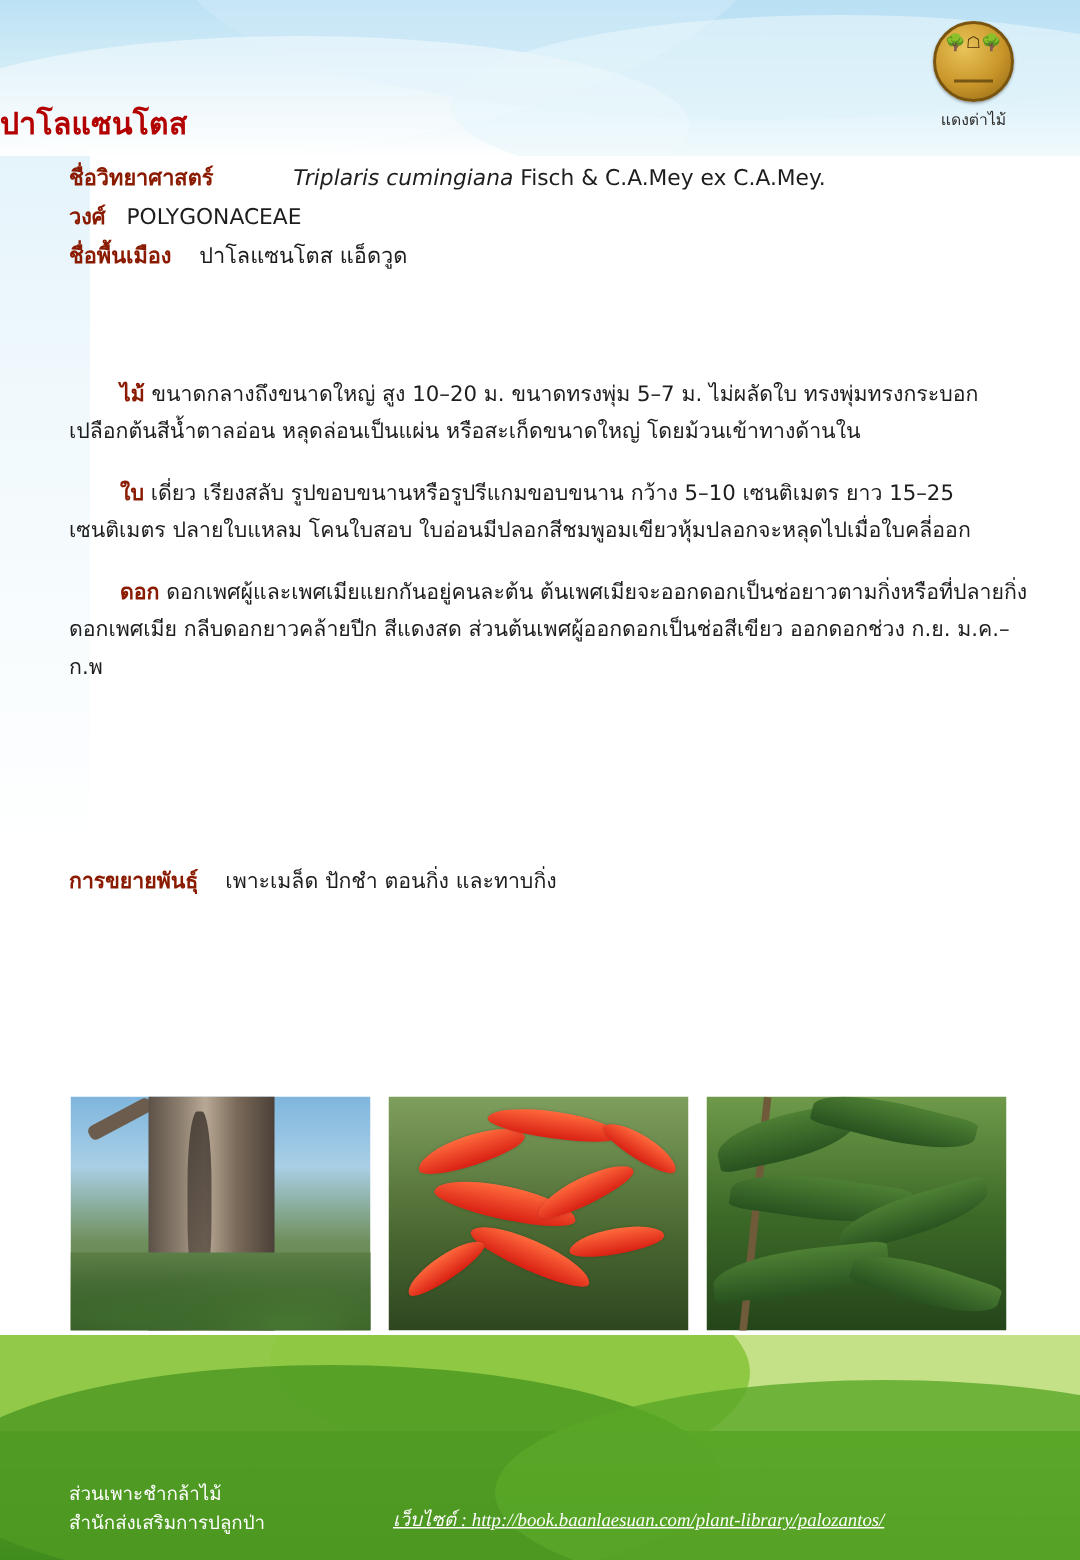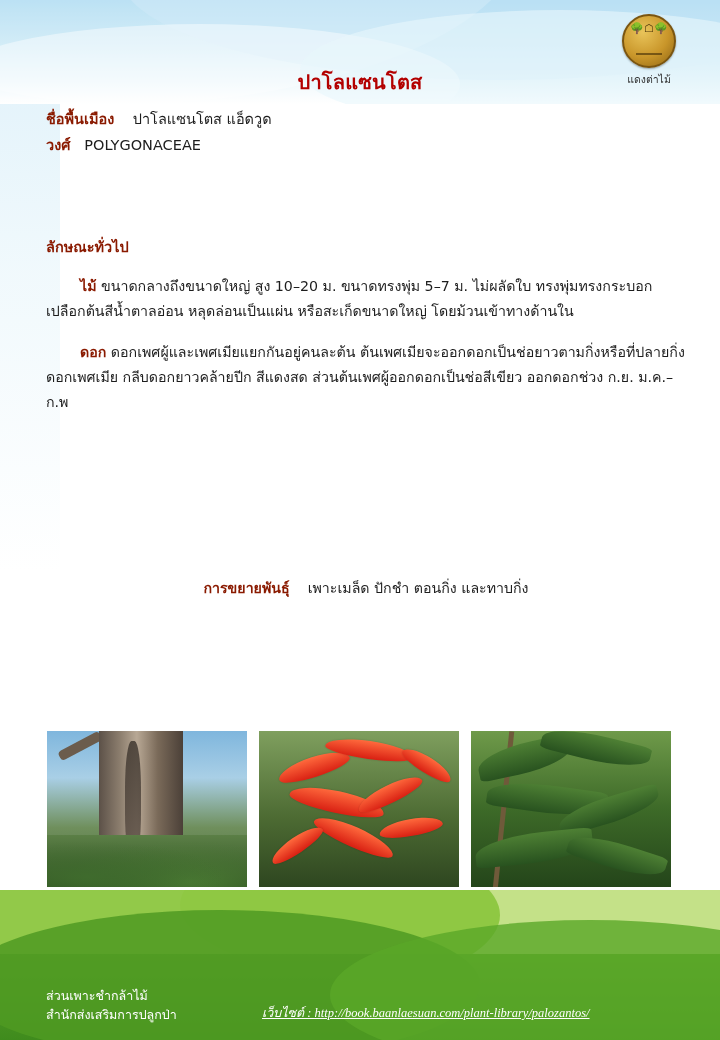--- a/index.html
+++ b/index.html
@@ -88,21 +88,20 @@
     font-size:10.5px; color:#2f2f2f; margin-top:3px;
     font-family:"DejaVu Sans", sans-serif;
   }
 
   
   .content {
     position:absolute; left:0; top:0; width:720px;
   }
   .title {
     position:absolute; left:0; top:66px; width:720px;
-    text-align:center;
     font-size:20px; font-weight:bold; color:#b30000;
     letter-spacing:.2px;
   }
 
   .header-block {
     position:absolute; left:46px; top:106px; width:640px;
     color:#1d1d1d;
   }
   .hline { font-size:14.5px; line-height:26px; white-space:nowrap; }
   .hlabel { color:#8a1a00; font-weight:bold; }
@@ -225,48 +224,57 @@
   </div>
   <div class="logo-label">แดงต่าไม้</div>
 </div>
 
 <div class="content">
 
   <div class="title">ปาโลแซนโตส</div>
 
   <div class="header-block">
     <div class="hline">
-      <span class="hlabel">ชื่อพื้นเมือง</span>
-      &nbsp;&nbsp;
-      <span>ปาโลแซนโตส แอ็ดวูด</span>
+      <span class="hlabel">ชื่อวิทยาศาสตร์</span>
+      <span class="indent-sci"></span>
+      <span class="sci">Triplaris cumingiana</span>
+      <span>Fisch &amp; C.A.Mey ex C.A.Mey.</span>
     </div>
     <div class="hline">
       <span class="hlabel">วงศ์</span>
       &nbsp;
       <span>POLYGONACEAE</span>
     </div>
+    <div class="hline">
+      <span class="hlabel">ชื่อพื้นเมือง</span>
+      &nbsp;&nbsp;
+      <span>ปาโลแซนโตส แอ็ดวูด</span>
+    </div>
   </div>
 
   <div class="section" style="top:235px;">
-    <div class="sec-head">ลักษณะทั่วไป</div>
 
     <div class="para">
       <span class="ind"></span><span class="lead">ไม้</span>
       <span>ขนาดกลางถึงขนาดใหญ่ สูง 10–20 ม. ขนาดทรงพุ่ม 5–7 ม. ไม่ผลัดใบ ทรงพุ่มทรงกระบอก เปลือกต้นสีน้ำตาลอ่อน หลุดล่อนเป็นแผ่น หรือสะเก็ดขนาดใหญ่ โดยม้วนเข้าทางด้านใน</span>
     </div>
 
+    <div class="para">
+      <span class="ind"></span><span class="lead">ใบ</span>
+      <span>เดี่ยว เรียงสลับ รูปขอบขนานหรือรูปรีแกมขอบขนาน กว้าง 5–10 เซนติเมตร ยาว 15–25 เซนติเมตร ปลายใบแหลม โคนใบสอบ ใบอ่อนมีปลอกสีชมพูอมเขียวหุ้มปลอกจะหลุดไปเมื่อใบคลี่ออก</span>
+    </div>
 
     <div class="para">
       <span class="ind"></span><span class="lead">ดอก</span>
       <span>ดอกเพศผู้และเพศเมียแยกกันอยู่คนละต้น ต้นเพศเมียจะออกดอกเป็นช่อยาวตามกิ่งหรือที่ปลายกิ่ง ดอกเพศเมีย กลีบดอกยาวคล้ายปีก สีแดงสด ส่วนต้นเพศผู้ออกดอกเป็นช่อสีเขียว ออกดอกช่วง ก.ย.  ม.ค.– ก.พ</span>
     </div>
 
   </div>
 
-  <div class="section" style="top:575px;text-align:center;">
+  <div class="section" style="top:575px;">
     <div class="kv-line">
       <span class="k">การขยายพันธุ์</span>
       &nbsp;&nbsp;
       <span class="v">เพาะเมล็ด ปักชำ ตอนกิ่ง และทาบกิ่ง</span>
     </div>
   </div>
 
   <div class="photos">
     <div class="photo p1">
       <div class="branch"></div>

